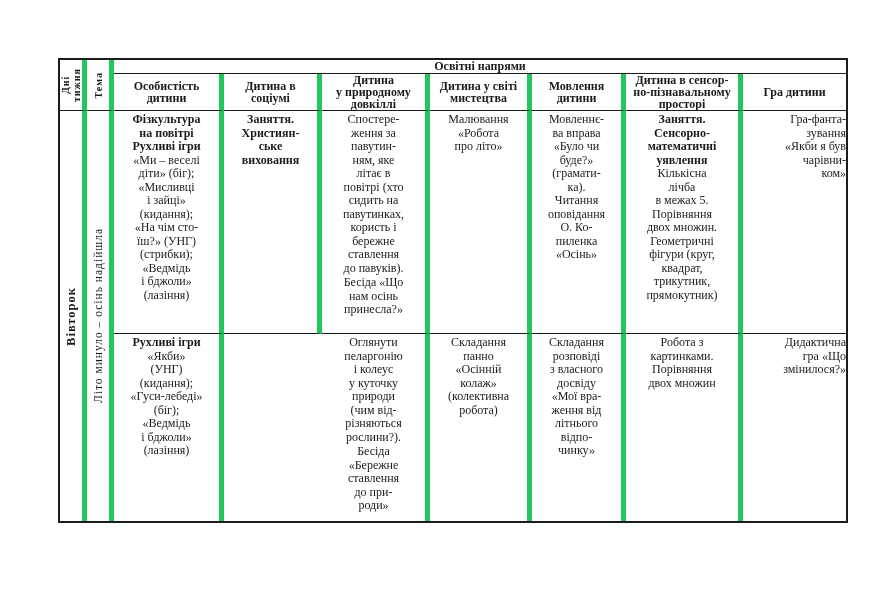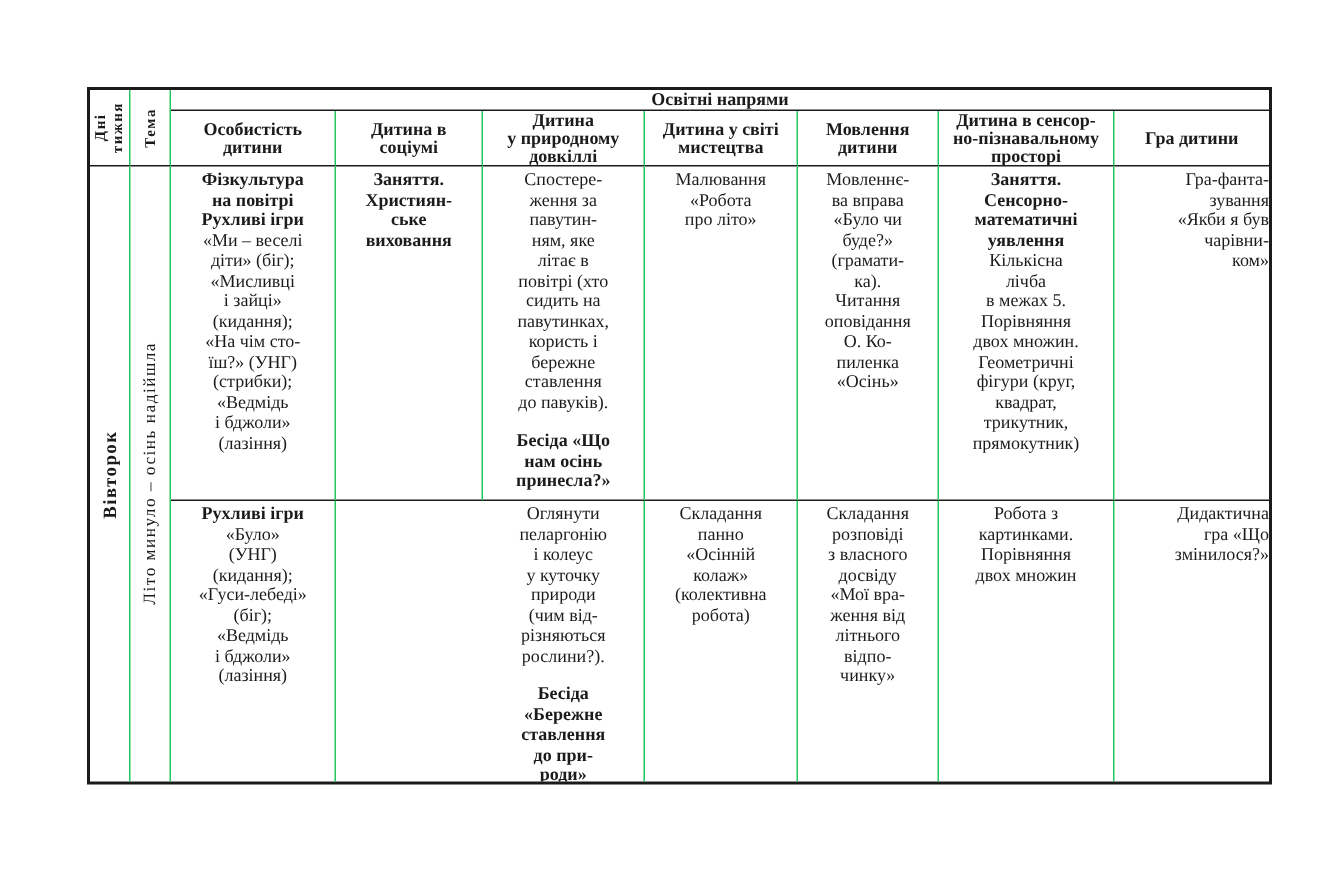--- a/index.html
+++ b/index.html
@@ -22,21 +22,21 @@
     top: 58px;
     width: 786px;
     height: 461px;
     display: grid;
     grid-template-columns: 27px 27px 110px 98px 108px 102px 94px 117px 103px;
     grid-template-rows: 14px 37px 223px 187px;
     border: 2px solid #1b1b1b;
     background: #ffffff;
   }
   .c {
-    border-right: 1px solid #22c55e;
+    border-right: 5px solid #22c55e;
     border-bottom: 1px solid #1b1b1b;
     overflow: hidden;
     box-sizing: border-box;
     text-align: center;
   }
   .nbr { border-right: none; text-align: right; }
   .nbb { border-bottom: none; }
 
   
   .col1{grid-column:1}.col2{grid-column:2}.col3{grid-column:3}.col4{grid-column:4}
@@ -89,21 +89,21 @@
     line-height: 13.5px;
     padding-top: 2px;
   }
   .cell-head {
     font-weight: bold;
     white-space: pre-line;
   }
   .para {
     white-space: pre-line;
   }
-  .para2 { margin-top: 12px; font-weight: bold; }
+  .para2 { margin-top: 1px; }
 </style>
 </head>
 <body>
 
 <div id="page">
   <div id="plan-table">
 
     <div class="c col1 rowspan-head vcell">
       <span class="vtext corner-v">Дні
 тижня</span>
@@ -213,21 +213,21 @@
     <div class="c col9 row3 body-cell nbr">
       <div class="para">Гра-фанта-
 зування
 «Якби я був
 чарівни-
 ком»</div>
     </div>
 
     <div class="c col3 row4 body-cell nbb">
       <div class="cell-head">Рухливі ігри</div>
-      <div class="para">«Було»
+      <div class="para">«Якби»
 (УНГ)
 (кидання);
 «Гуси-лебеді»
 (біг);
 «Ведмідь
 і бджоли»
 (лазіння)</div>
     </div>
     <div class="c col5 row4 body-cell nbb">
       <div class="para">Оглянути

